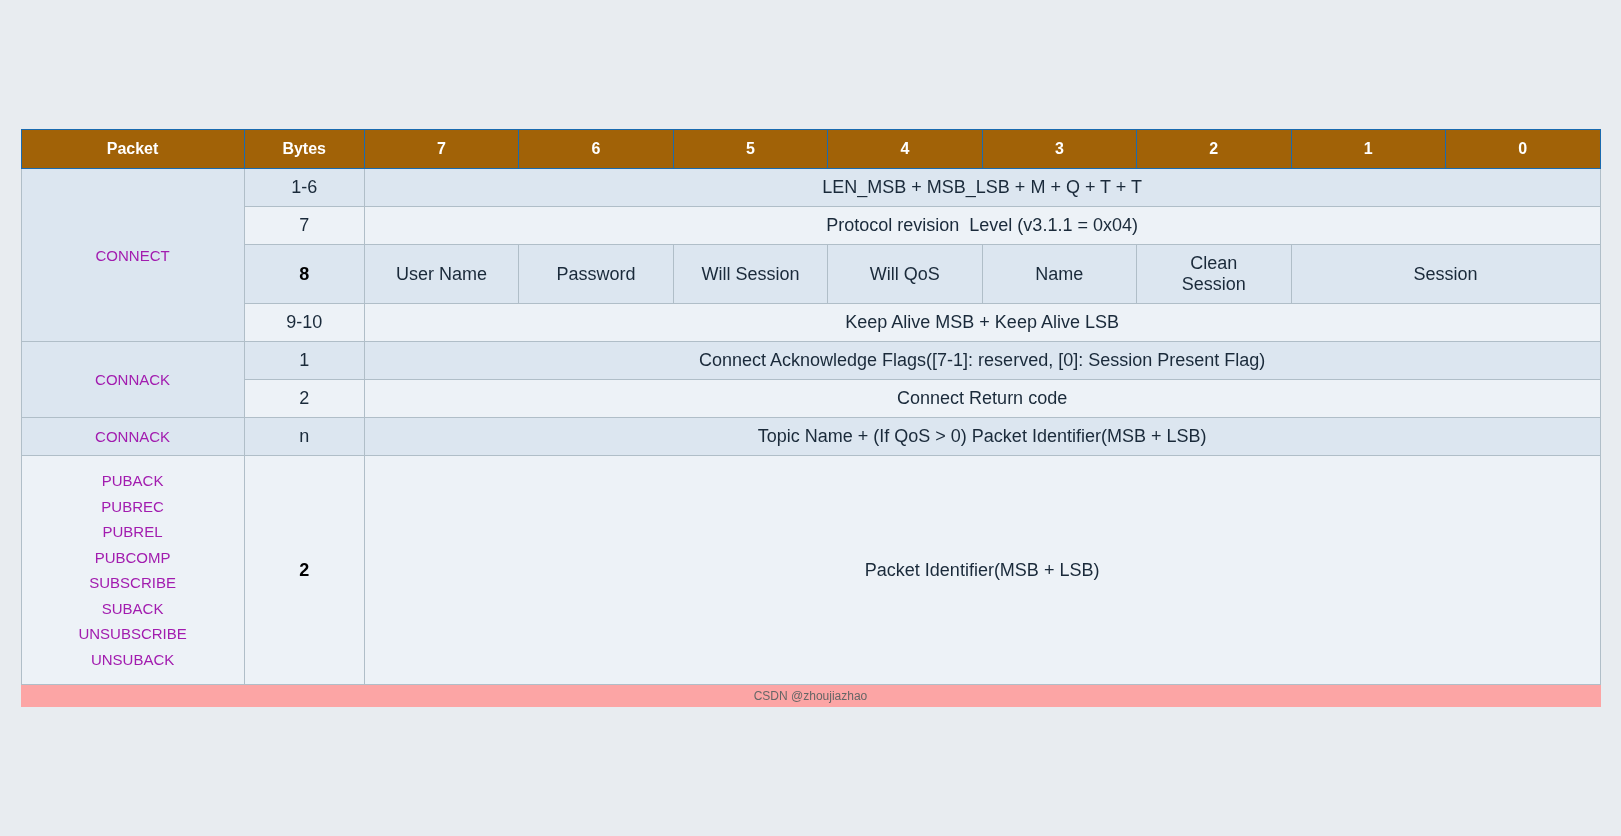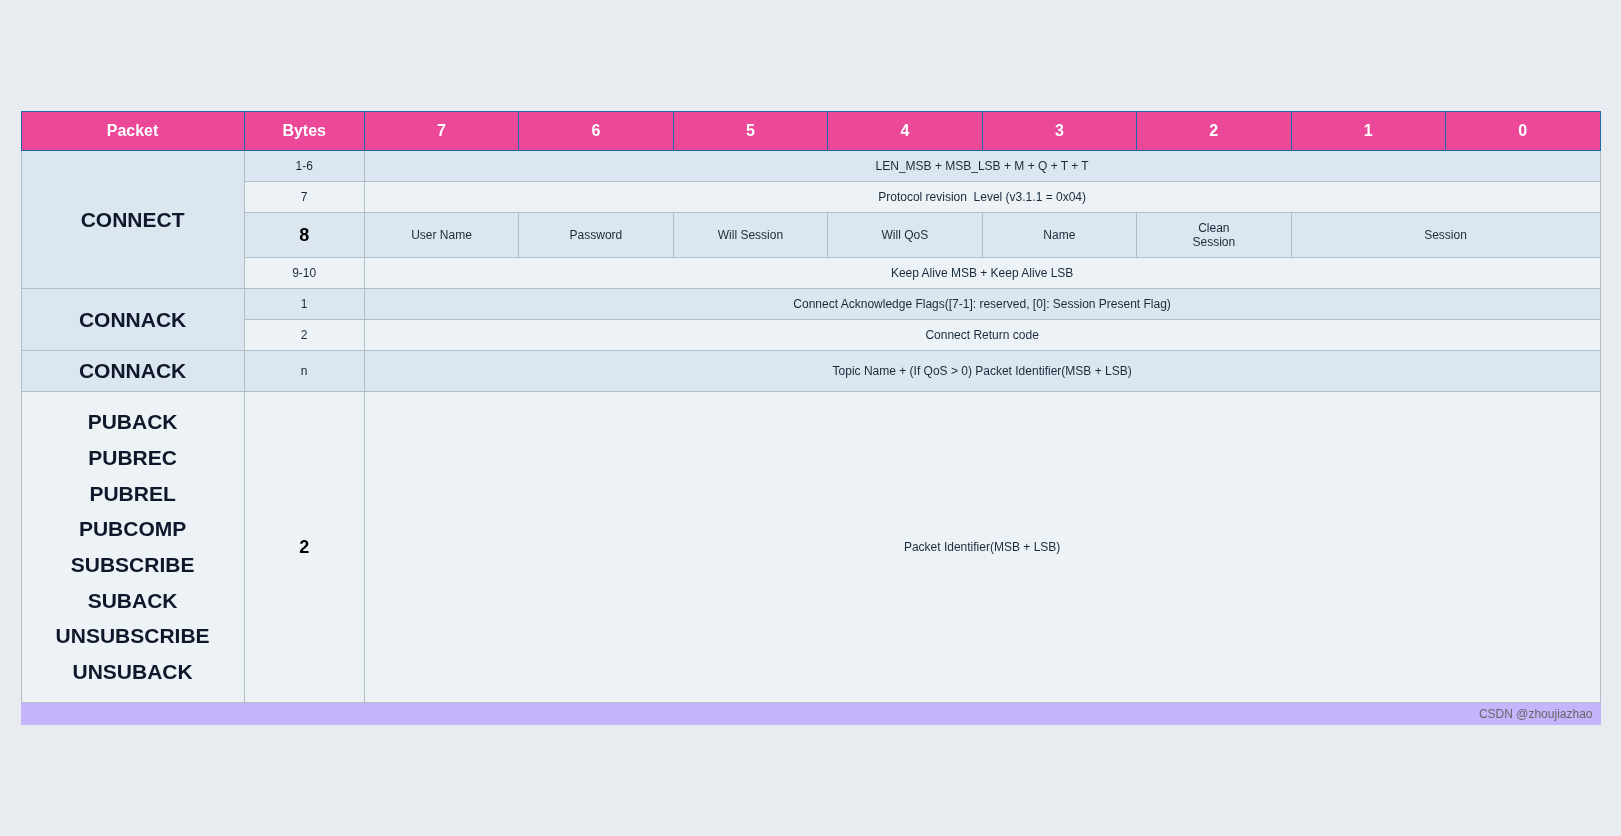--- a/index.html
+++ b/index.html
@@ -12,21 +12,21 @@
       align-items: center;
       min-height: 100vh;
       padding: 20px;
     }
     table {
       width: 100%;
       border-collapse: collapse;
       table-layout: fixed;
     }
     th {
-      background: #ec4899;
+      background: #a16207;
       color: #fff;
       text-align: center;
       padding: 10px 6px;
       font-size: 16px;
       font-weight: bold;
       border: 1px solid #1a6aaf;
     }
     td {
       border: 1px solid #b0bec8;
       text-align: center;
@@ -35,38 +35,38 @@
     }
     .col-packet { width: 13%; }
     .col-bytes  { width: 7%; text-align: center; }
     .col-bit    { width: 9%; }
 
     
     .row-light  { background: #dce6f0; }
     .row-white  { background: #edf2f7; }
 
     .packet-label {
-      font-size: 21px;
-      font-weight: bold;
-      color: #0f172a;
+      font-size: 15px;
+      font-weight: normal;
+      color: #a21caf;
     }
     .bytes-bold {
       font-size: 18px;
       font-weight: bold;
     }
     .content-cell {
-      font-size: 12px;
+      font-size: 18px;
       color: #1a2a3a;
     }
     .footer-note {
-      text-align: right;
+      text-align: center;
       padding: 4px 8px;
       font-size: 12px;
       color: #666;
-      background: #c4b5fd;
+      background: #fca5a5;
     }
   </style>
 </head>
 <body>
 
 <div style="width:1580px;">
   <table>
     <thead>
       <tr>
         <th class="col-packet">Packet</th>

